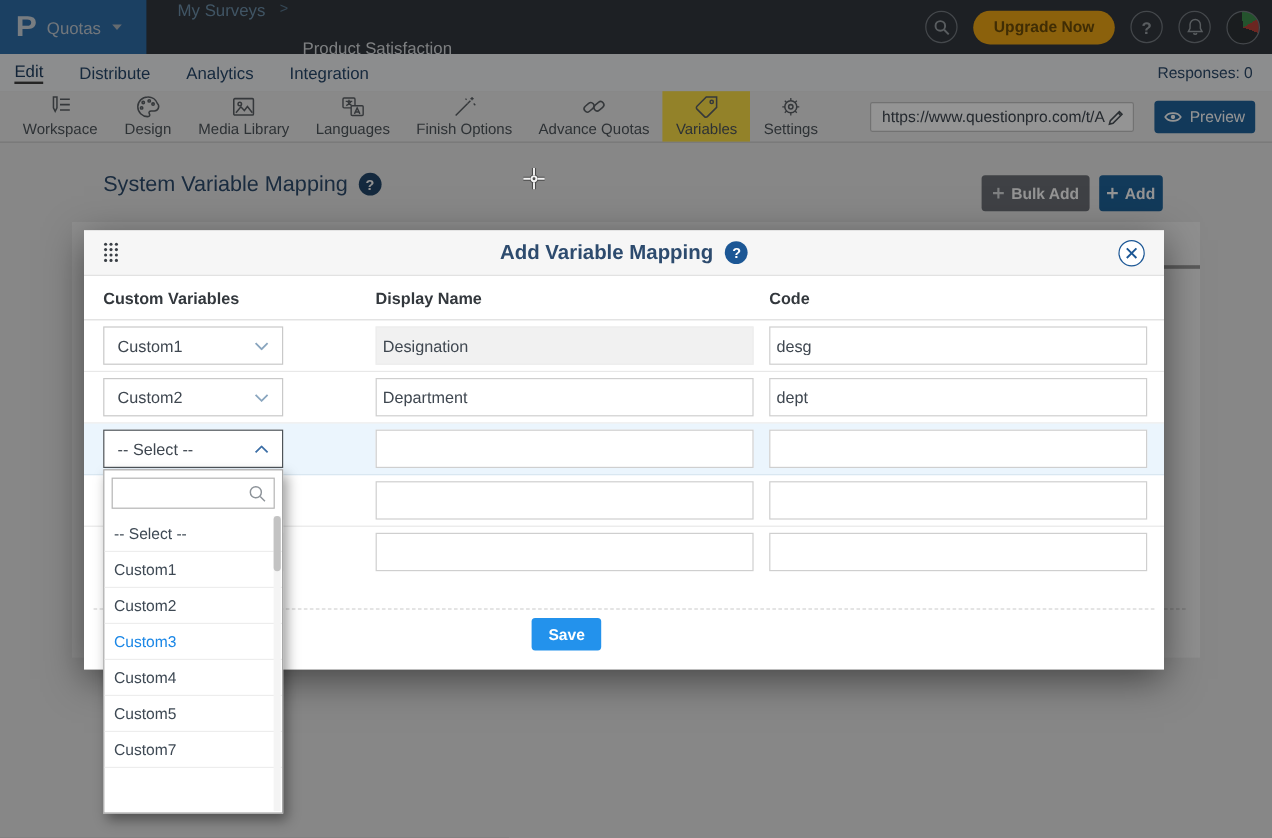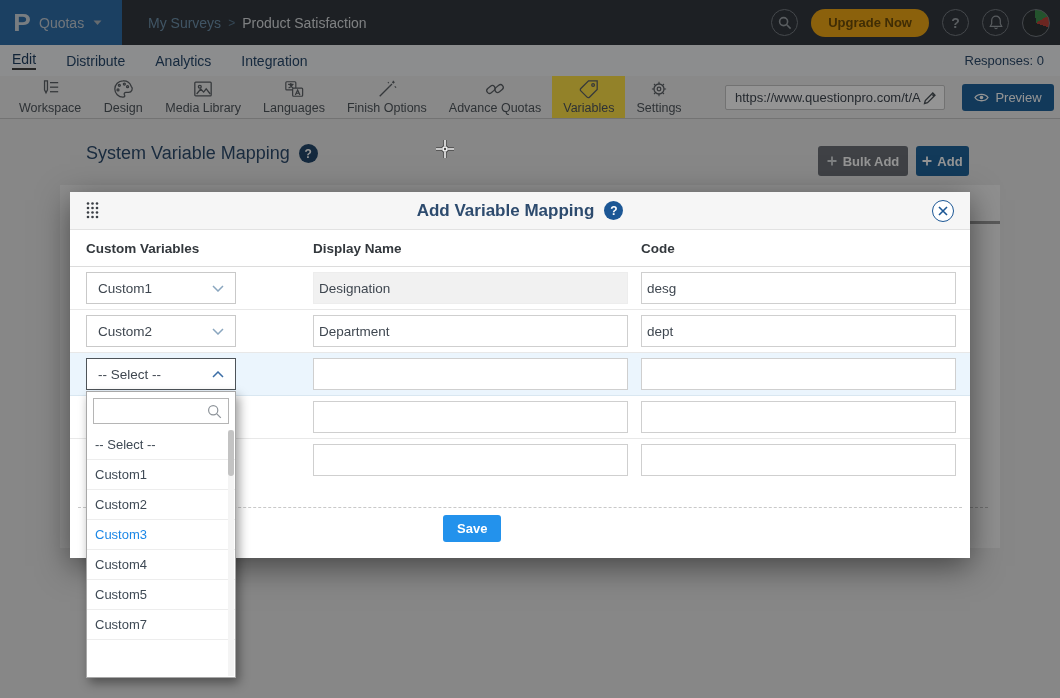--- a/index.html
+++ b/index.html
@@ -5,24 +5,24 @@
   * { margin:0; padding:0; box-sizing:border-box; }
   body { font-family:"Liberation Sans", sans-serif; background:#222; }
   .screen { position:relative; width:1060px; height:698px; overflow:hidden; background:#e9e9e9; }
 
   
   .topbar { position:absolute; left:0; top:0; width:1060px; height:45px; background:#33383e; z-index:1; }
   .logo-block { position:absolute; left:0; top:0; width:122px; height:45px; background:#2f6eaa;
     display:flex; align-items:center; gap:9px; padding-left:14px; cursor:pointer; }
   .qp-logo { color:#cfd7de; font-size:24px; font-weight:bold; line-height:1; transform:scaleX(1.1); }
   .brand { color:#c3ccd4; font-size:14px; }
-  .crumbs { position:absolute; left:148px; top:0; height:45px; display:flex; align-items:center; gap:7px; font-size:14px; }
+  .crumbs { position:absolute; left:148px; top:0; height:45px; display:flex; align-items:flex-start; gap:12px; font-size:14px; }
   .crumb-link { color:#6f92ad; cursor:pointer; }
   .crumb-sep { color:#5a7a93; font-size:12px; }
-  .crumb-cur { color:#dadde0; }
+  .crumb-cur { color:#dadde0;margin-top:32px; }
   .topbar-right { position:absolute; right:10px; top:0; height:45px; display:flex; align-items:center; gap:13px; }
   .circ-btn { width:27px; height:27px; border-radius:50%; border:1px solid #767c83; display:flex; align-items:center; justify-content:center; cursor:pointer; }
   .upgrade-btn { height:28px; border-radius:14px; background:#efa716; color:#6f4e08; font-weight:bold; font-size:13px;
     display:flex; align-items:center; padding:0 17px; cursor:pointer; }
   .avatar { width:28px; height:28px; border-radius:50%; border:1px solid #767c83; cursor:pointer;
     background:conic-gradient(from 210deg,#2e3336 0 40%, #3f8f4f 40% 58%, #b8433a 58% 72%, #2e3336 72% 100%); }
   .help-glyph-dark { color:#9aa0a6; font-size:14px; font-weight:bold; }
 
   
   .tabrow { position:absolute; left:0; top:45px; width:1060px; height:31px; background:#f2f3f4; z-index:1;
@@ -36,21 +36,21 @@
     display:flex; align-items:stretch; padding-left:8px; z-index:1; }
   .tool-item { display:flex; flex-direction:column; align-items:center; justify-content:center; gap:2px;
     padding:0 11px; cursor:pointer; min-width:62px; }
   .tool-item.active { background:#fde047; }
   .tool-item svg { display:block; }
   .tool-label { font-size:12.5px; color:#4f565c; white-space:nowrap; }
   .url-box { position:absolute; left:725px; top:9px; width:220px; height:25px; background:#fff; border:1px solid #c4c4c4;
     border-radius:2px; display:flex; align-items:center; }
   .url-input { flex:1; min-width:0; border:none; outline:none; font-size:13px; color:#3f4750; padding:0 2px 0 9px; background:transparent; font-family:"Liberation Sans",sans-serif; }
   .url-pencil { flex:0 0 auto; padding-right:7px; cursor:pointer; display:flex; }
-  .preview-btn { position:absolute; left:962px; top:8px; width:92px; height:27px; background:#20639b; color:#fff; border:none;
+  .preview-btn { position:absolute; left:962px; top:8px; width:84px; height:27px; background:#20639b; color:#fff; border:none;
     border-radius:3px; font-size:13px; display:flex; align-items:center; justify-content:center; gap:6px; cursor:pointer; font-family:"Liberation Sans",sans-serif; }
 
   
   .content { position:absolute; left:0; top:119px; width:1060px; height:579px; background:#e9e9e9; z-index:1; }
   .page-title-row { position:absolute; left:86px; top:24px; display:flex; align-items:center; gap:9px; }
   .page-title { font-size:18px; color:#2e4c6d; }
   .help-filled { width:19px; height:19px; border-radius:50%; background:#24486b; color:#fff; font-size:12px; font-weight:bold;
     display:flex; align-items:center; justify-content:center; cursor:pointer; }
   .bulk-add-btn { position:absolute; left:818px; top:27px; width:90px; height:30px; background:#6d7177; color:#fff; border:none;
     border-radius:3px; font-size:13px; font-weight:bold; display:flex; align-items:center; justify-content:center; gap:6px; cursor:pointer; font-family:"Liberation Sans",sans-serif; }

